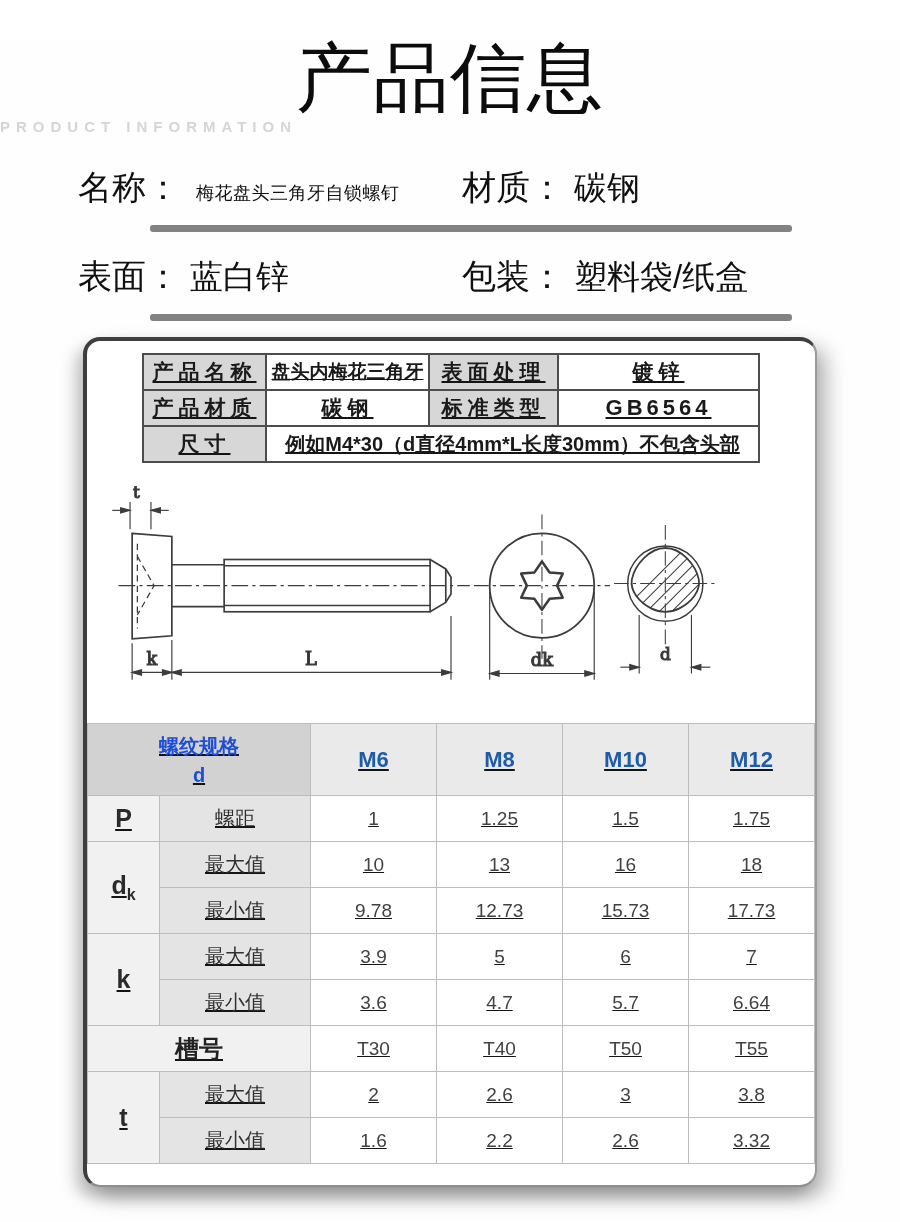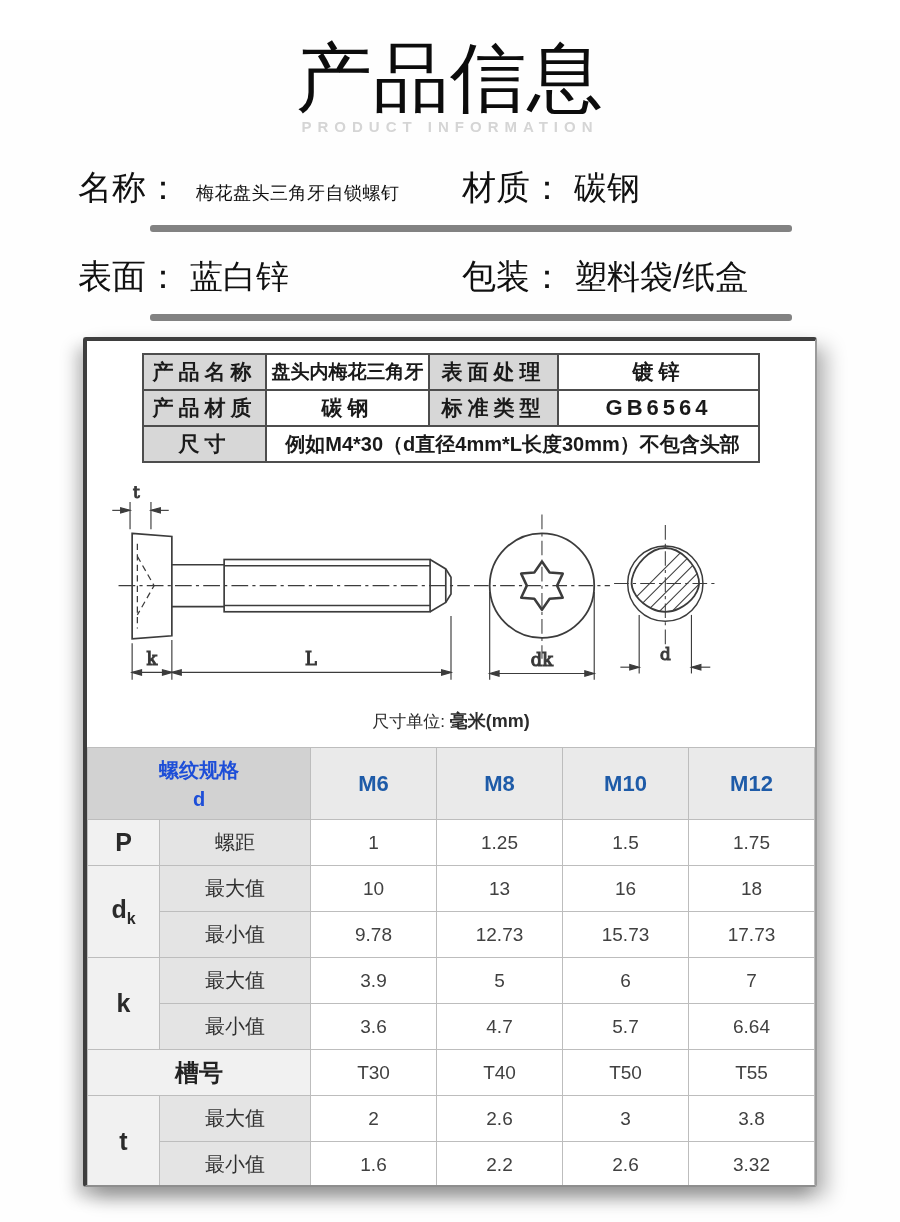--- a/index.html
+++ b/index.html
@@ -4,39 +4,39 @@
 <style>
   * { margin:0; padding:0; box-sizing:border-box; }
   html,body { width:900px; height:1222px; background:#ffffff; overflow:hidden;
     font-family:"Liberation Sans","DejaVu Sans",sans-serif; color:#141414; }
 
   .page { position:relative; width:900px; height:1222px; background:#fefefe; }
 
   
   .title { text-align:center; margin-top:40px; font-size:76px; font-weight:normal;
     letter-spacing:1px; color:#0c0c0c; line-height:1.0; }
-  .subtitle { text-align:center; margin-top:2px; font-size:15px; font-weight:bold;
+  .subtitle { margin-top:2px; font-size:15px; font-weight:bold;
     color:#d5d5d5; letter-spacing:6px; }
 
   
   .info { padding:0 54px 0 78px; }
   .info-row { display:flex; align-items:baseline; margin-top:30px; }
   .info-row .half { width:50%; display:flex; align-items:baseline; white-space:nowrap;text-align:center; }
   .lbl { font-size:34px; color:#111; }
   .val { font-size:33px; color:#111; margin-left:10px; }
   .val-small { font-size:18px; margin-left:16px; letter-spacing:0.5px; }
   .divider { height:7px; background:#828282; border-radius:3px; margin:14px 54px 0 72px; }
   .info-row.second { margin-top:22px; }
 
   
   .card { width:734px; height:850px; margin:16px auto 0; background:#fff;
     border-style:solid; border-color:#3e3e3e #9a9a9a #8e8e8e #3e3e3e; border-width:4px 2px 2px 4px;
-    border-radius:3px;
+    border-radius:17px;
     box-shadow:10px 10px 20px rgba(0,0,0,0.28), -8px 10px 16px rgba(0,0,0,0.22);
-    overflow:hidden; }
+    overflow:hidden;text-decoration:underline; }
 
   
   table { border-collapse:collapse; }
   .spec { width:616px; margin:12px auto 0; table-layout:fixed; }
   .spec td { border:2px solid #4d4d4d; height:36px; text-align:center; vertical-align:middle;
     font-weight:bold; color:#1a1a1a; background:#fff; }
   .spec td.lab { background:#d7d7d7; font-size:21px; letter-spacing:5px; }
   .spec td.v { font-size:21px; letter-spacing:5px; }
   .spec td.v-name { font-size:19px; letter-spacing:0; }
   .spec td.v-std { font-size:22px; letter-spacing:4px; font-family:"Liberation Sans",sans-serif; }
@@ -208,23 +208,20 @@
         <line x1="510" y1="130" x2="510" y2="186"></line>
         <line x1="560" y1="130" x2="560" y2="186"></line>
         <line x1="492" y1="180" x2="509" y2="180"></line>
         <line x1="561" y1="180" x2="578" y2="180"></line>
         <polygon points="510,180 501,177.4 501,182.6"></polygon>
         <polygon points="560,180 569,177.4 569,182.6"></polygon>
         <text x="535" y="173" font-size="16" text-anchor="middle">d</text>
       </g>
     </svg>
 
-    <div class="unit-caption">
-      <span>尺寸单位: </span><b>毫米(mm)</b>
-    </div>
 
     <table class="size">
       <colgroup>
           <col style="width:72px">
           <col style="width:151px">
           <col>
           <col>
           <col>
           <col>
         </colgroup>

